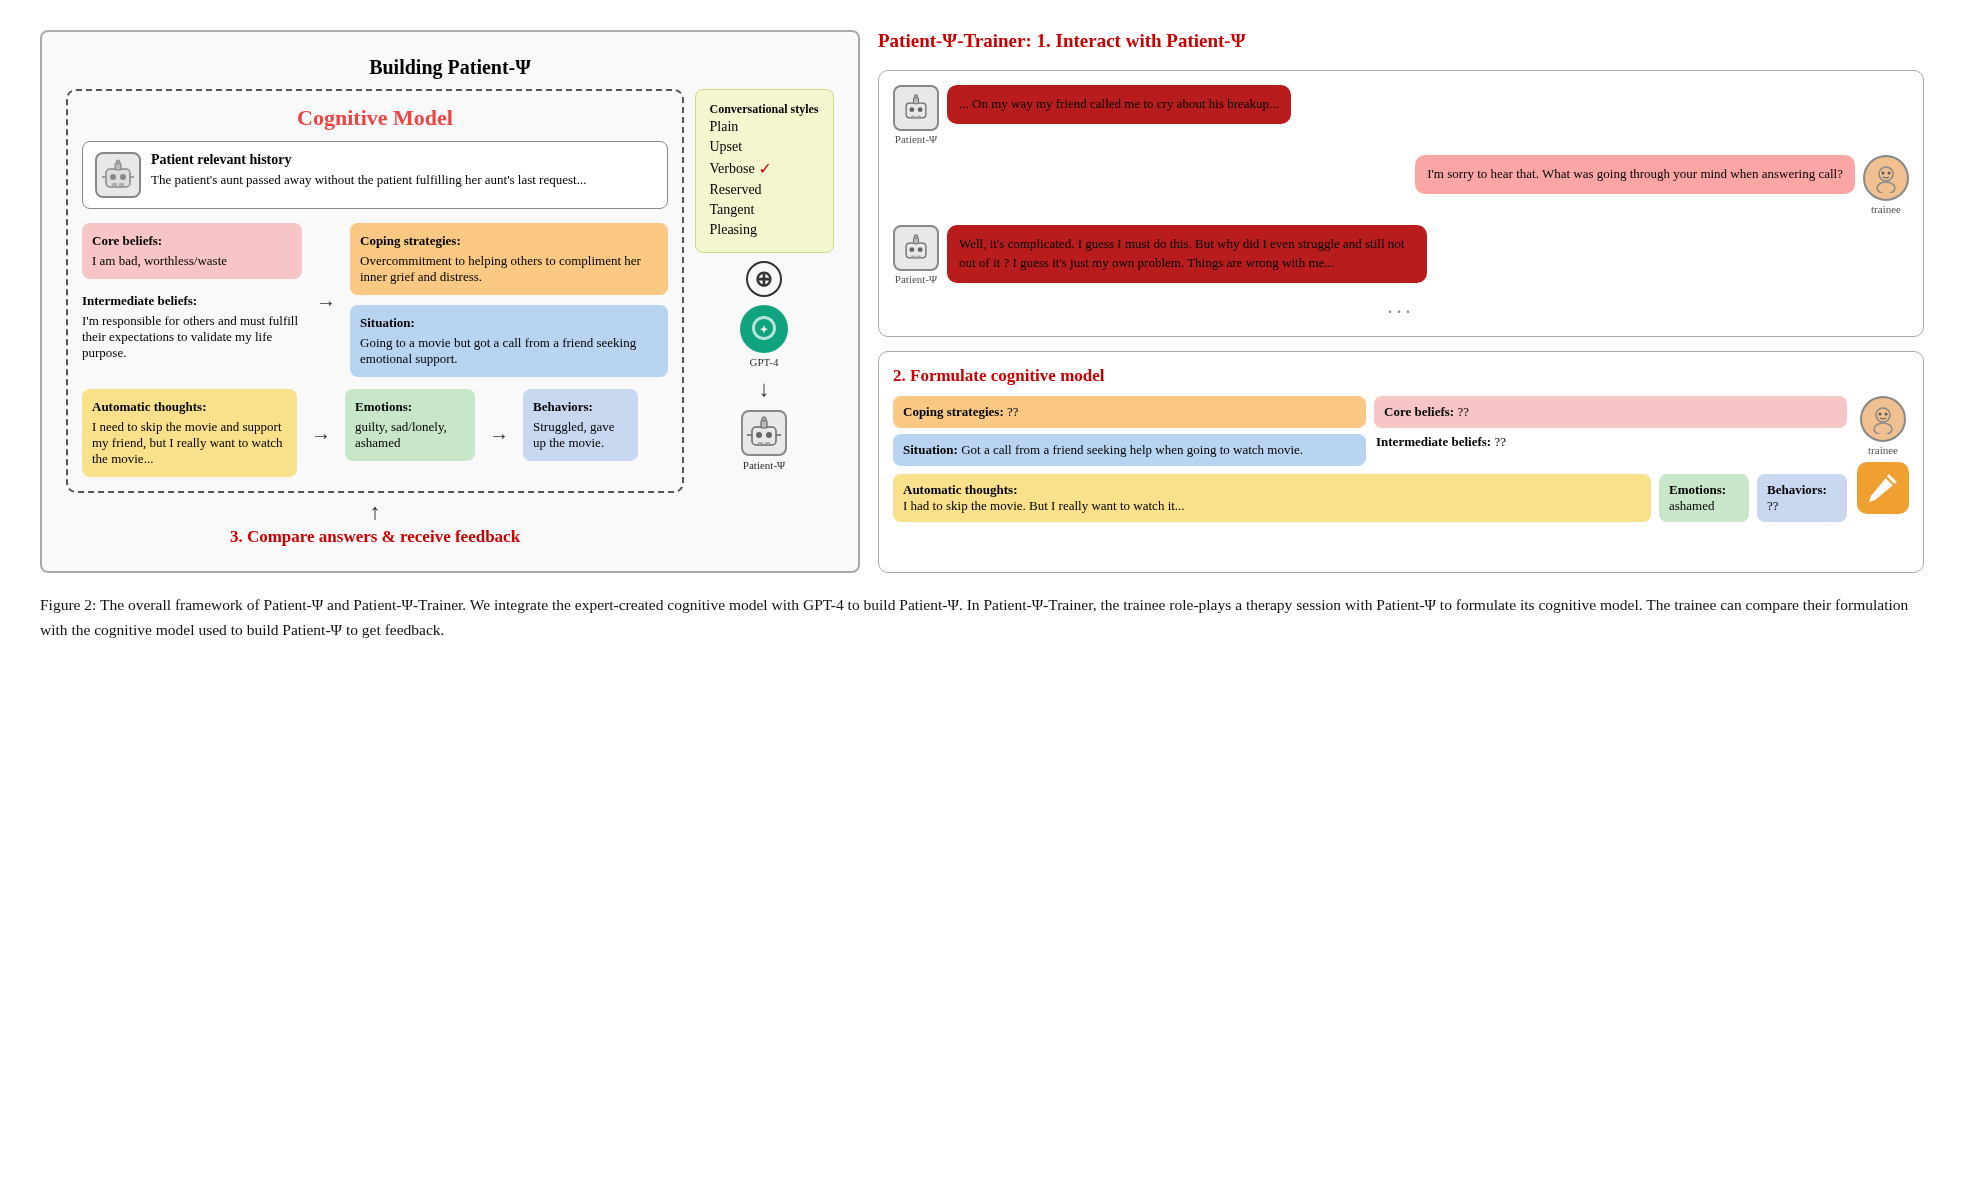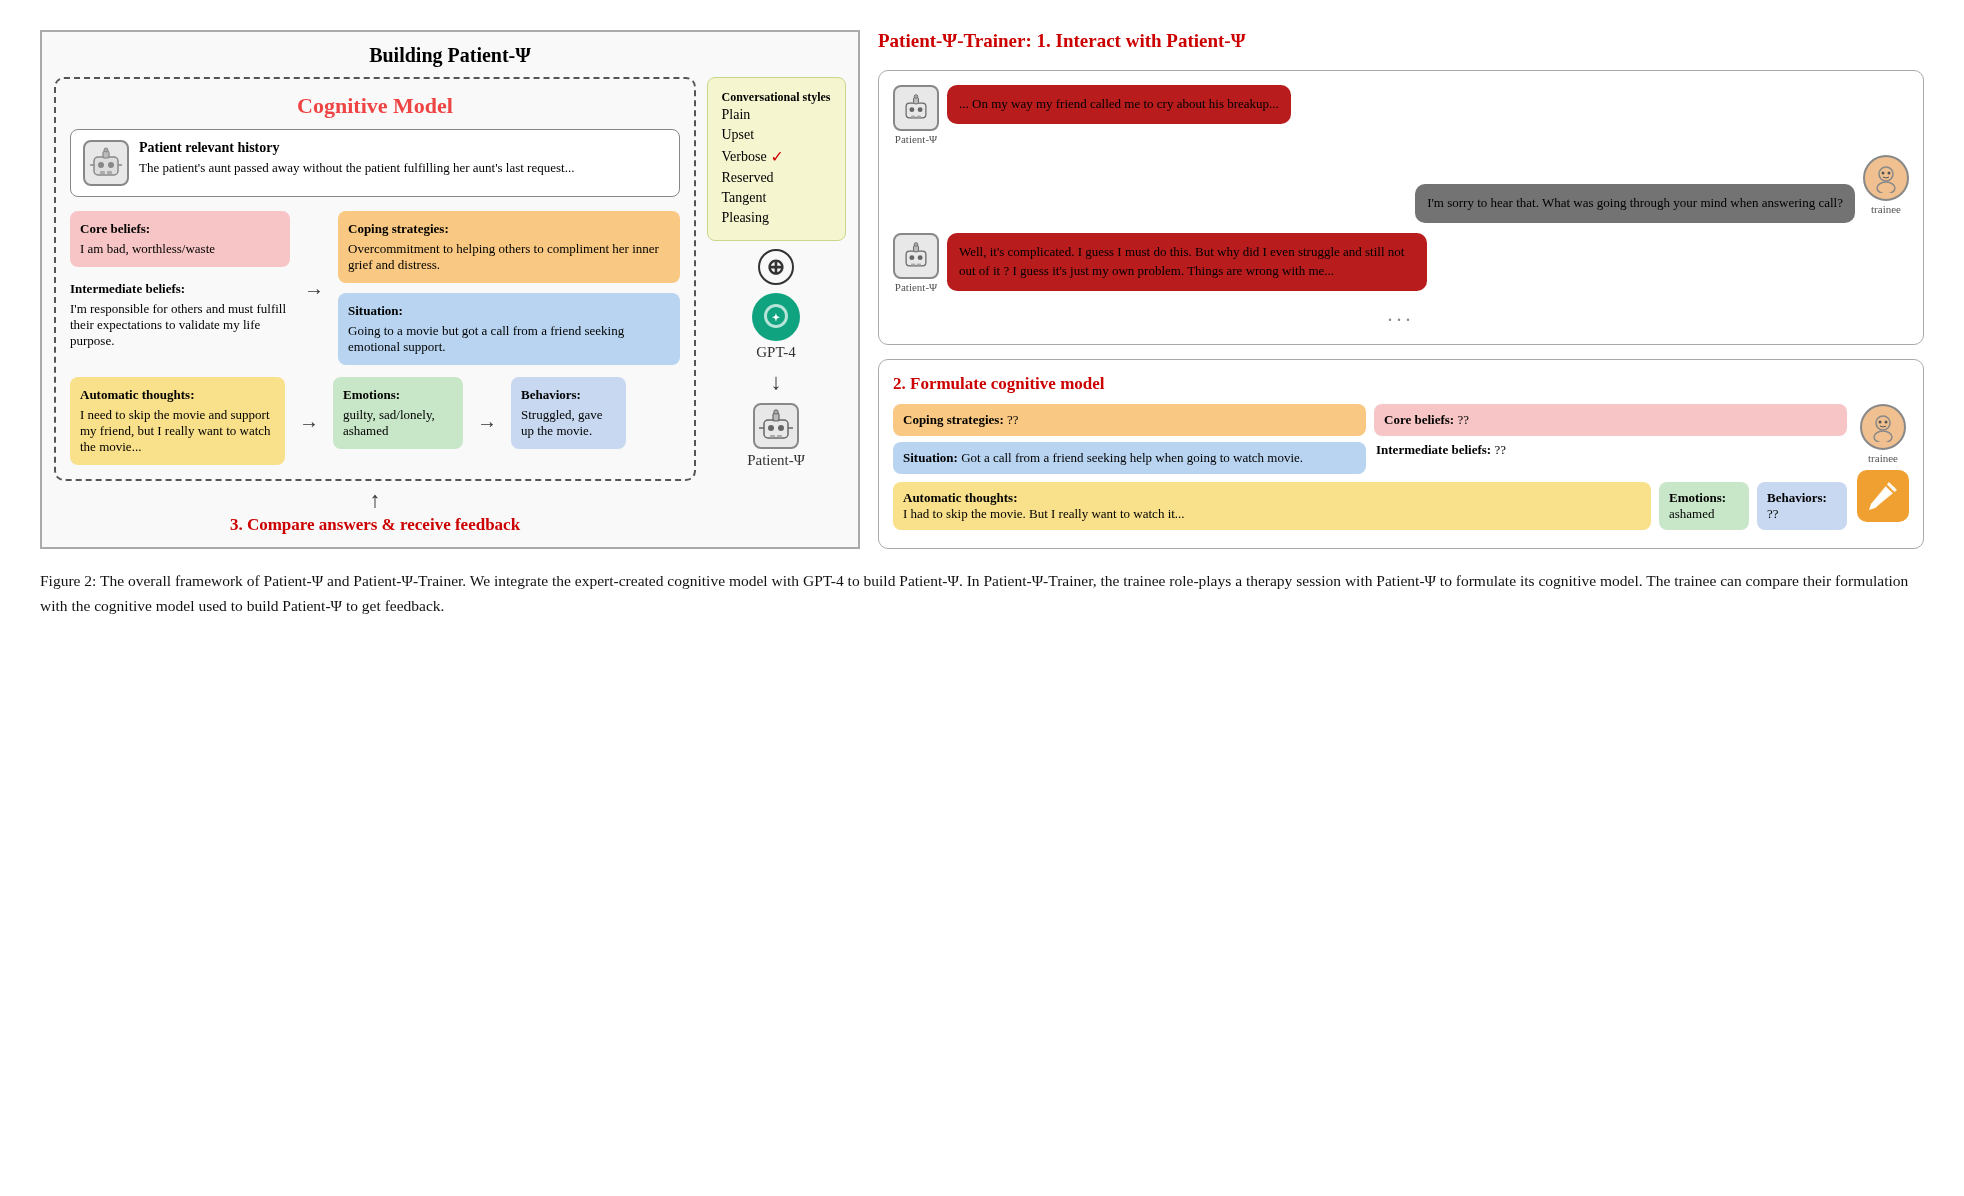--- a/index.html
+++ b/index.html
@@ -14,23 +14,23 @@
     .main-container {
       display: flex;
       gap: 18px;
       margin-bottom: 20px;
     }
 
     
     .left-panel {
       flex: 0 0 820px;
       border: 2px solid #aaa;
-      border-radius: 0;
+      border-radius: 8px;
       background: #f9f9f9;
-      padding: 12px;
+      padding: 24px;
       position: relative;
     }
 
     .left-panel-title {
       text-align: center;
       font-weight: bold;
       font-size: 20px;
       margin-bottom: 10px;
       color: #000;
     }
@@ -209,21 +209,21 @@
       border-radius: 50%;
       width: 46px;
       height: 46px;
       display: flex;
       align-items: center;
       justify-content: center;
       font-size: 26px;
     }
 
     .label-small {
-      font-size: 15px;
+      font-size: 11px;
       text-align: center;
       color: #333;
     }
 
     
     .right-panel {
       flex: 1;
       display: flex;
       flex-direction: column;
       gap: 14px;
@@ -274,22 +274,21 @@
     .chat-bubble {
       background: #b91c1c;
       border-radius: 10px;
       padding: 10px 12px;
       font-size: 13px;
       max-width: 480px;
       line-height: 1.45;
     }
 
     .chat-bubble.green {
-      background: #737373;
-      margin-top: 29px;
+      background: #fca5a5;
     }
 
     .chat-dots {
       text-align: center;
       font-size: 20px;
       color: #888;
       letter-spacing: 4px;
       margin: 4px 0;
     }
 

